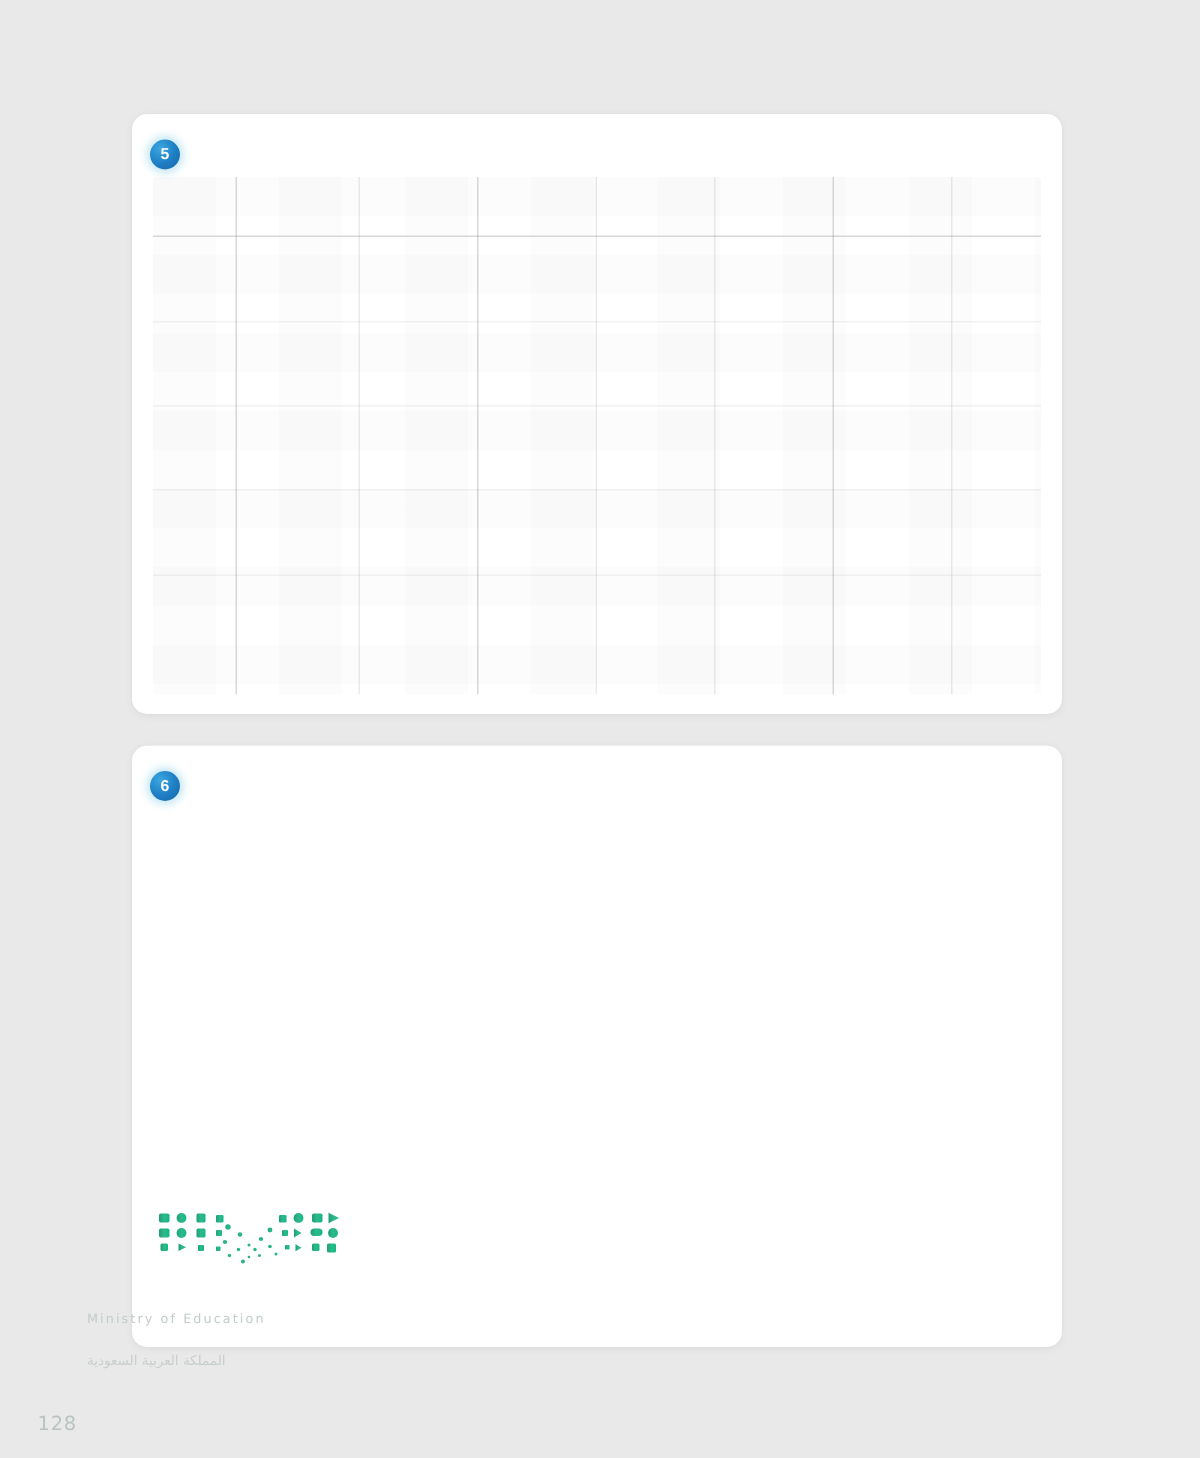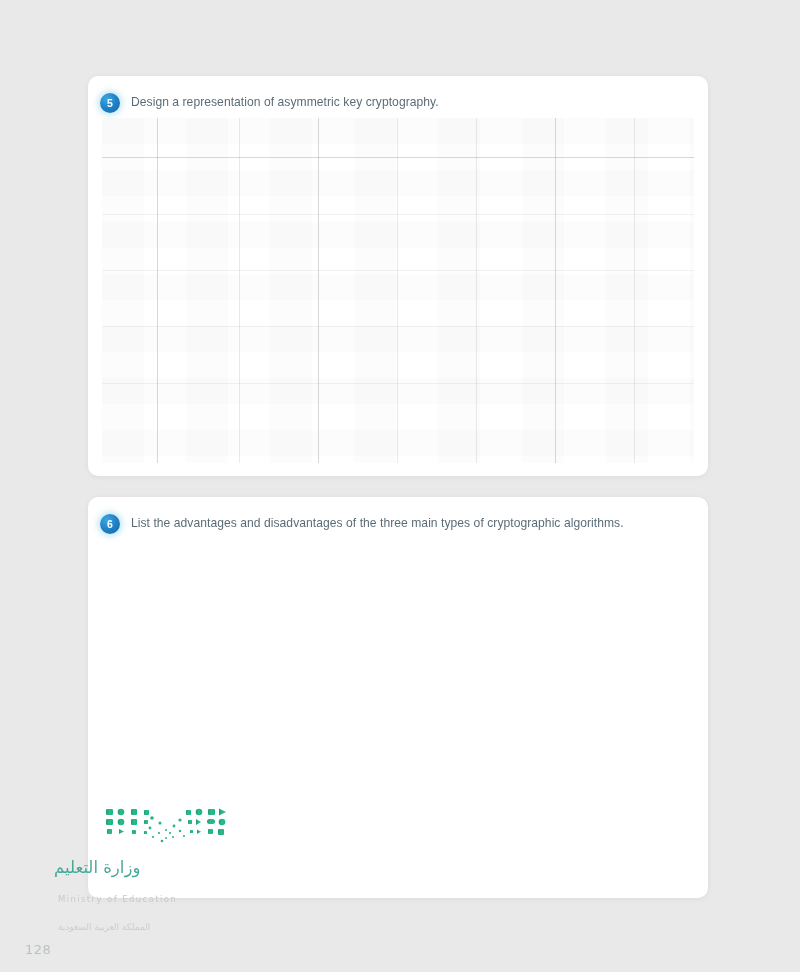--- a/index.html
+++ b/index.html
@@ -180,21 +180,20 @@
 </style>
 </head>
 <body>
 
 <div class="page">
 
   <div class="card" id="card-q5">
 
     <div class="q-header">
       <div class="q-badge">5</div>
-      <div class="q-text">Design a representation of asymmetric key cryptography.</div>
     </div>
 
     <div class="grid-area">
       <div class="grid-cell-bands"></div>
 
       <div class="hline" style="top:39px;"></div>
       <div class="hline soft" style="top:96px;"></div>
       <div class="hline soft" style="top:152px;"></div>
       <div class="hline soft" style="top:208px;"></div>
       <div class="hline soft" style="top:265px;"></div>
@@ -208,21 +207,20 @@
       <div class="vline soft" style="left:374px;"></div>
 
       <div style="position:absolute;left:0;top:0;width:100%;height:100%;"></div>
     </div>
   </div>
 
   <div class="card" id="card-q6">
 
     <div class="q-header">
       <div class="q-badge">6</div>
-      <div class="q-text">List the advantages and disadvantages of the three main types of cryptographic algorithms.</div>
     </div>
 
     <div style="position:absolute;left:14px;top:48px;width:592px;height:330px;"></div>
   </div>
 
   <div id="vision-logo">
     <svg viewBox="0 0 124 46" width="124" height="46" aria-hidden="true">
       <defs>
         <linearGradient id="vg" x1="0" y1="0" x2="1" y2="0">
           <stop offset="0%" stop-color="#1f9e74"></stop>
@@ -270,20 +268,19 @@
         <circle cx="118" cy="16" r="3.3"></circle>
         <rect x="86" y="24" width="3" height="3" rx="0.5"></rect>
         <path d="M93 23.5 l4 2.3 -4 2.3 z"></path>
         <rect x="104" y="23" width="5" height="5" rx="1"></rect>
         <rect x="114" y="23" width="6" height="6" rx="1"></rect>
       </g>
     </svg>
   </div>
 
   <div id="moe-logo">
-    <div class="moe-ar">وزارة التعليم</div>
     <div class="moe-en">Ministry of Education</div>
     <div class="moe-sub">المملكة العربية السعودية</div>
   </div>
 
   <div id="page-number">128</div>
 
 </div>
 
 </body></html>

